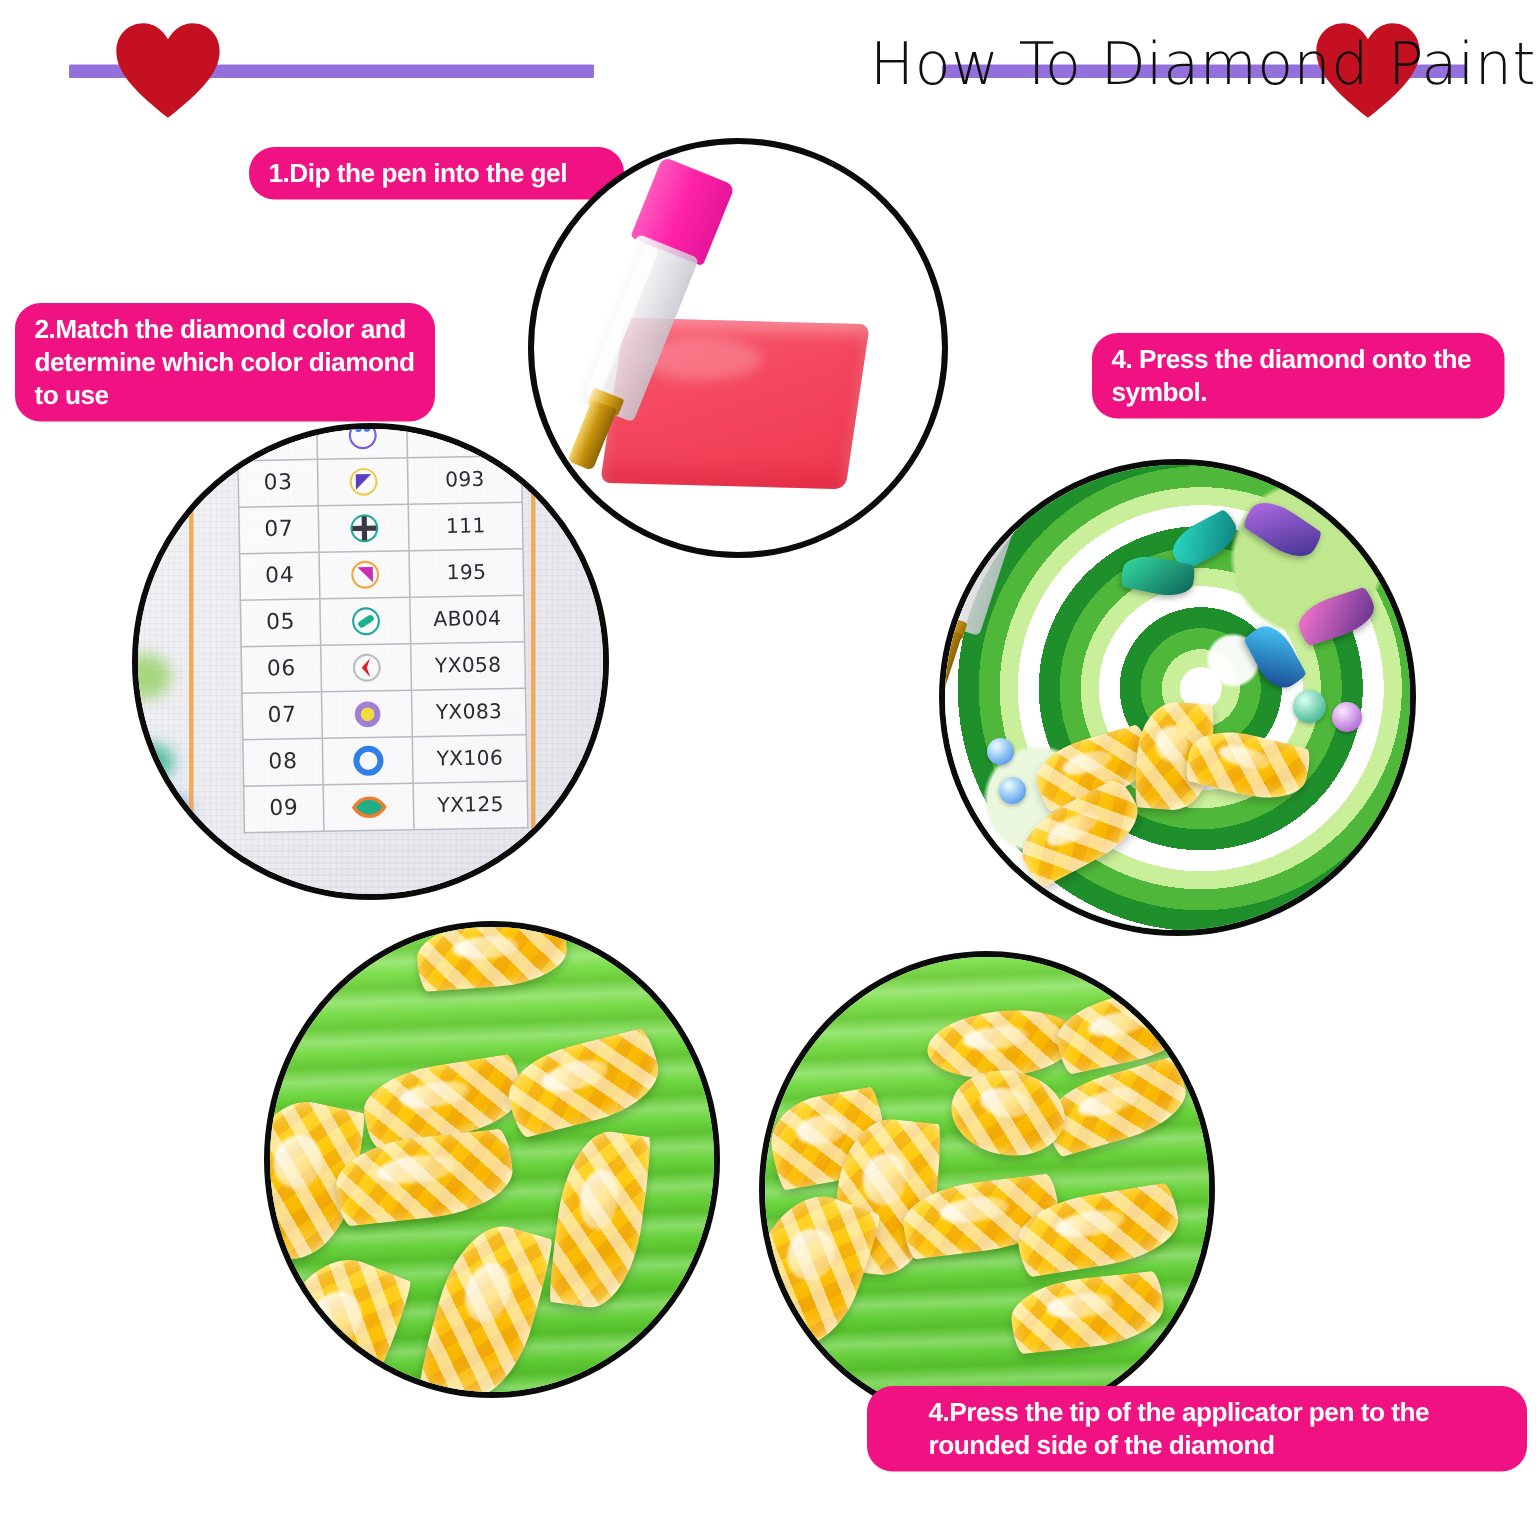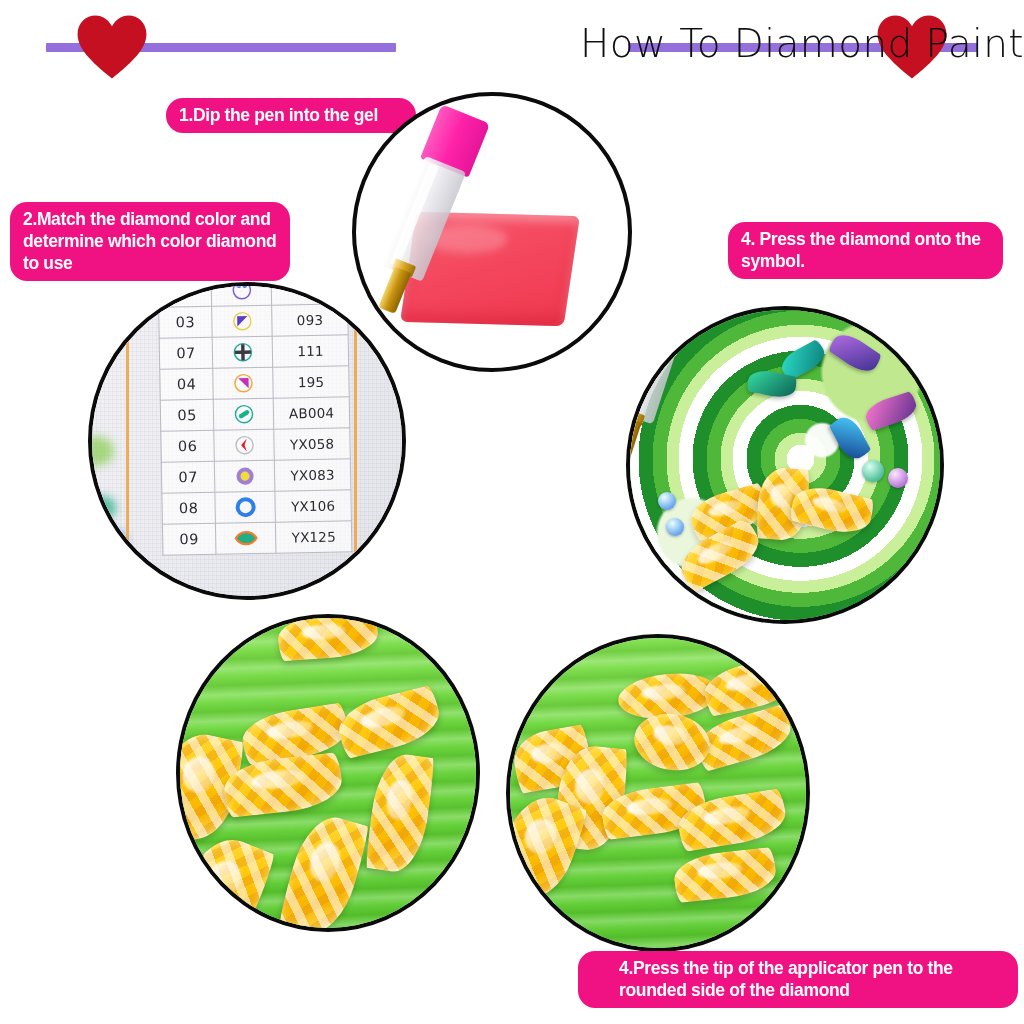--- a/index.html
+++ b/index.html
@@ -35,21 +35,21 @@
     font-family:"Liberation Sans",sans-serif;
     font-weight:bold;font-size:17.5px;line-height:22px;
     padding:6px 13px 7px 13px;
     box-sizing:border-box;
     letter-spacing:-.35px;
   }
   #lbl1{left:166px;top:98px;width:250px;}
   #lbl2{left:10px;top:202px;width:280px;}
   #lbl5{left:728px;top:222px;width:275px;}
   #lbl3{left:8px;top:936px;width:422px;}
-  #lbl4{left:578px;top:951px;width:440px;padding-left:41px;}
+  #lbl4{left:578px;top:924px;width:440px;padding-left:41px;}
 
   
   .bubble{position:absolute;border:4px solid #0b0b0b;overflow:hidden;background:#fff;}
   .bub-round{border-radius:50%;}
   .bub-oval{border-radius:50%;}
   .bubble .inner{position:absolute;left:0;top:0;width:100%;height:100%;}
 
   #b1{left:352px;top:92px;width:272px;height:272px;}
   #b2{left:88px;top:282px;width:310px;height:310px;}
   #b5{left:626px;top:306px;width:310px;height:310px;}

